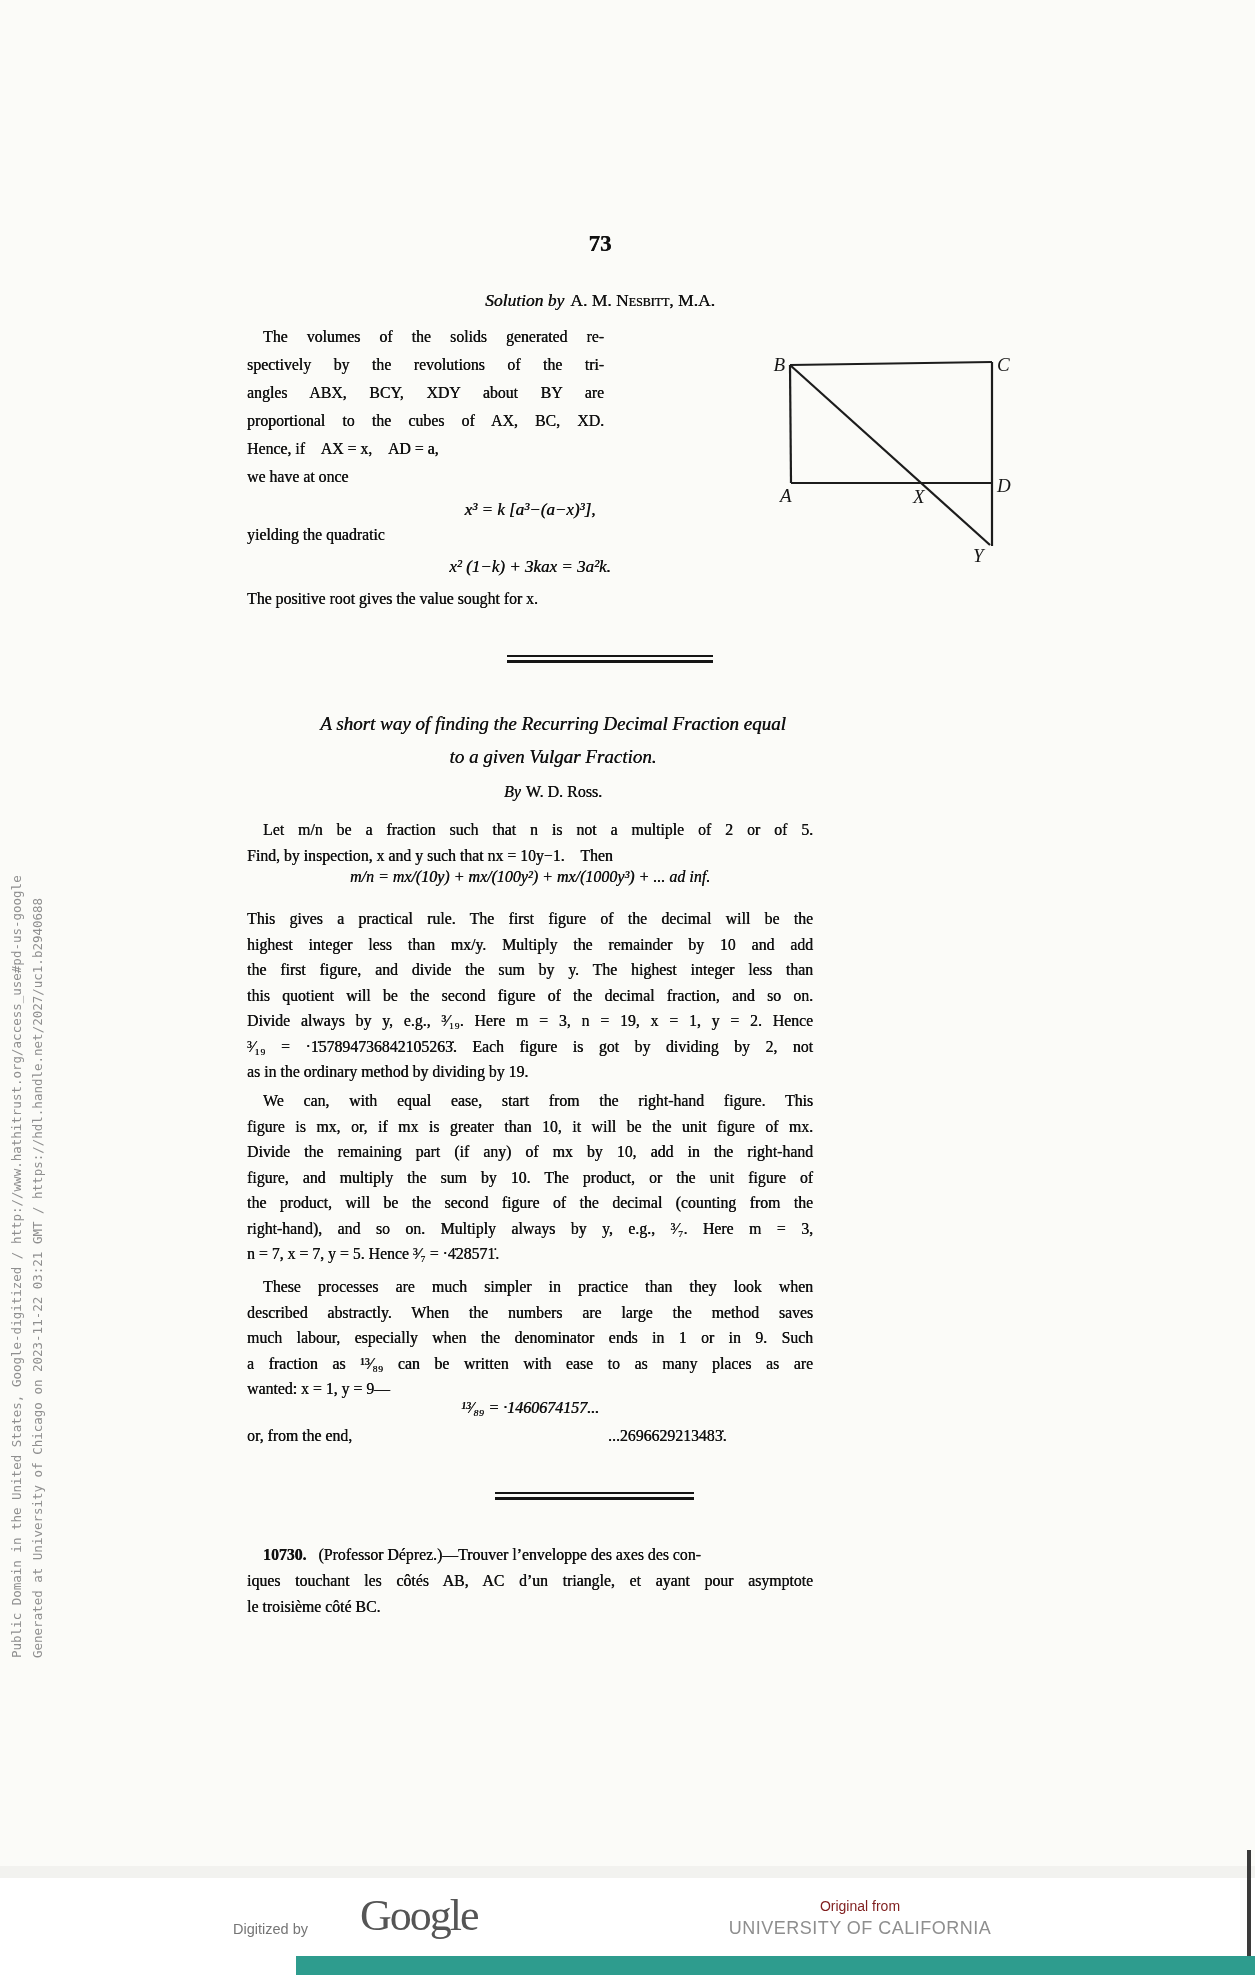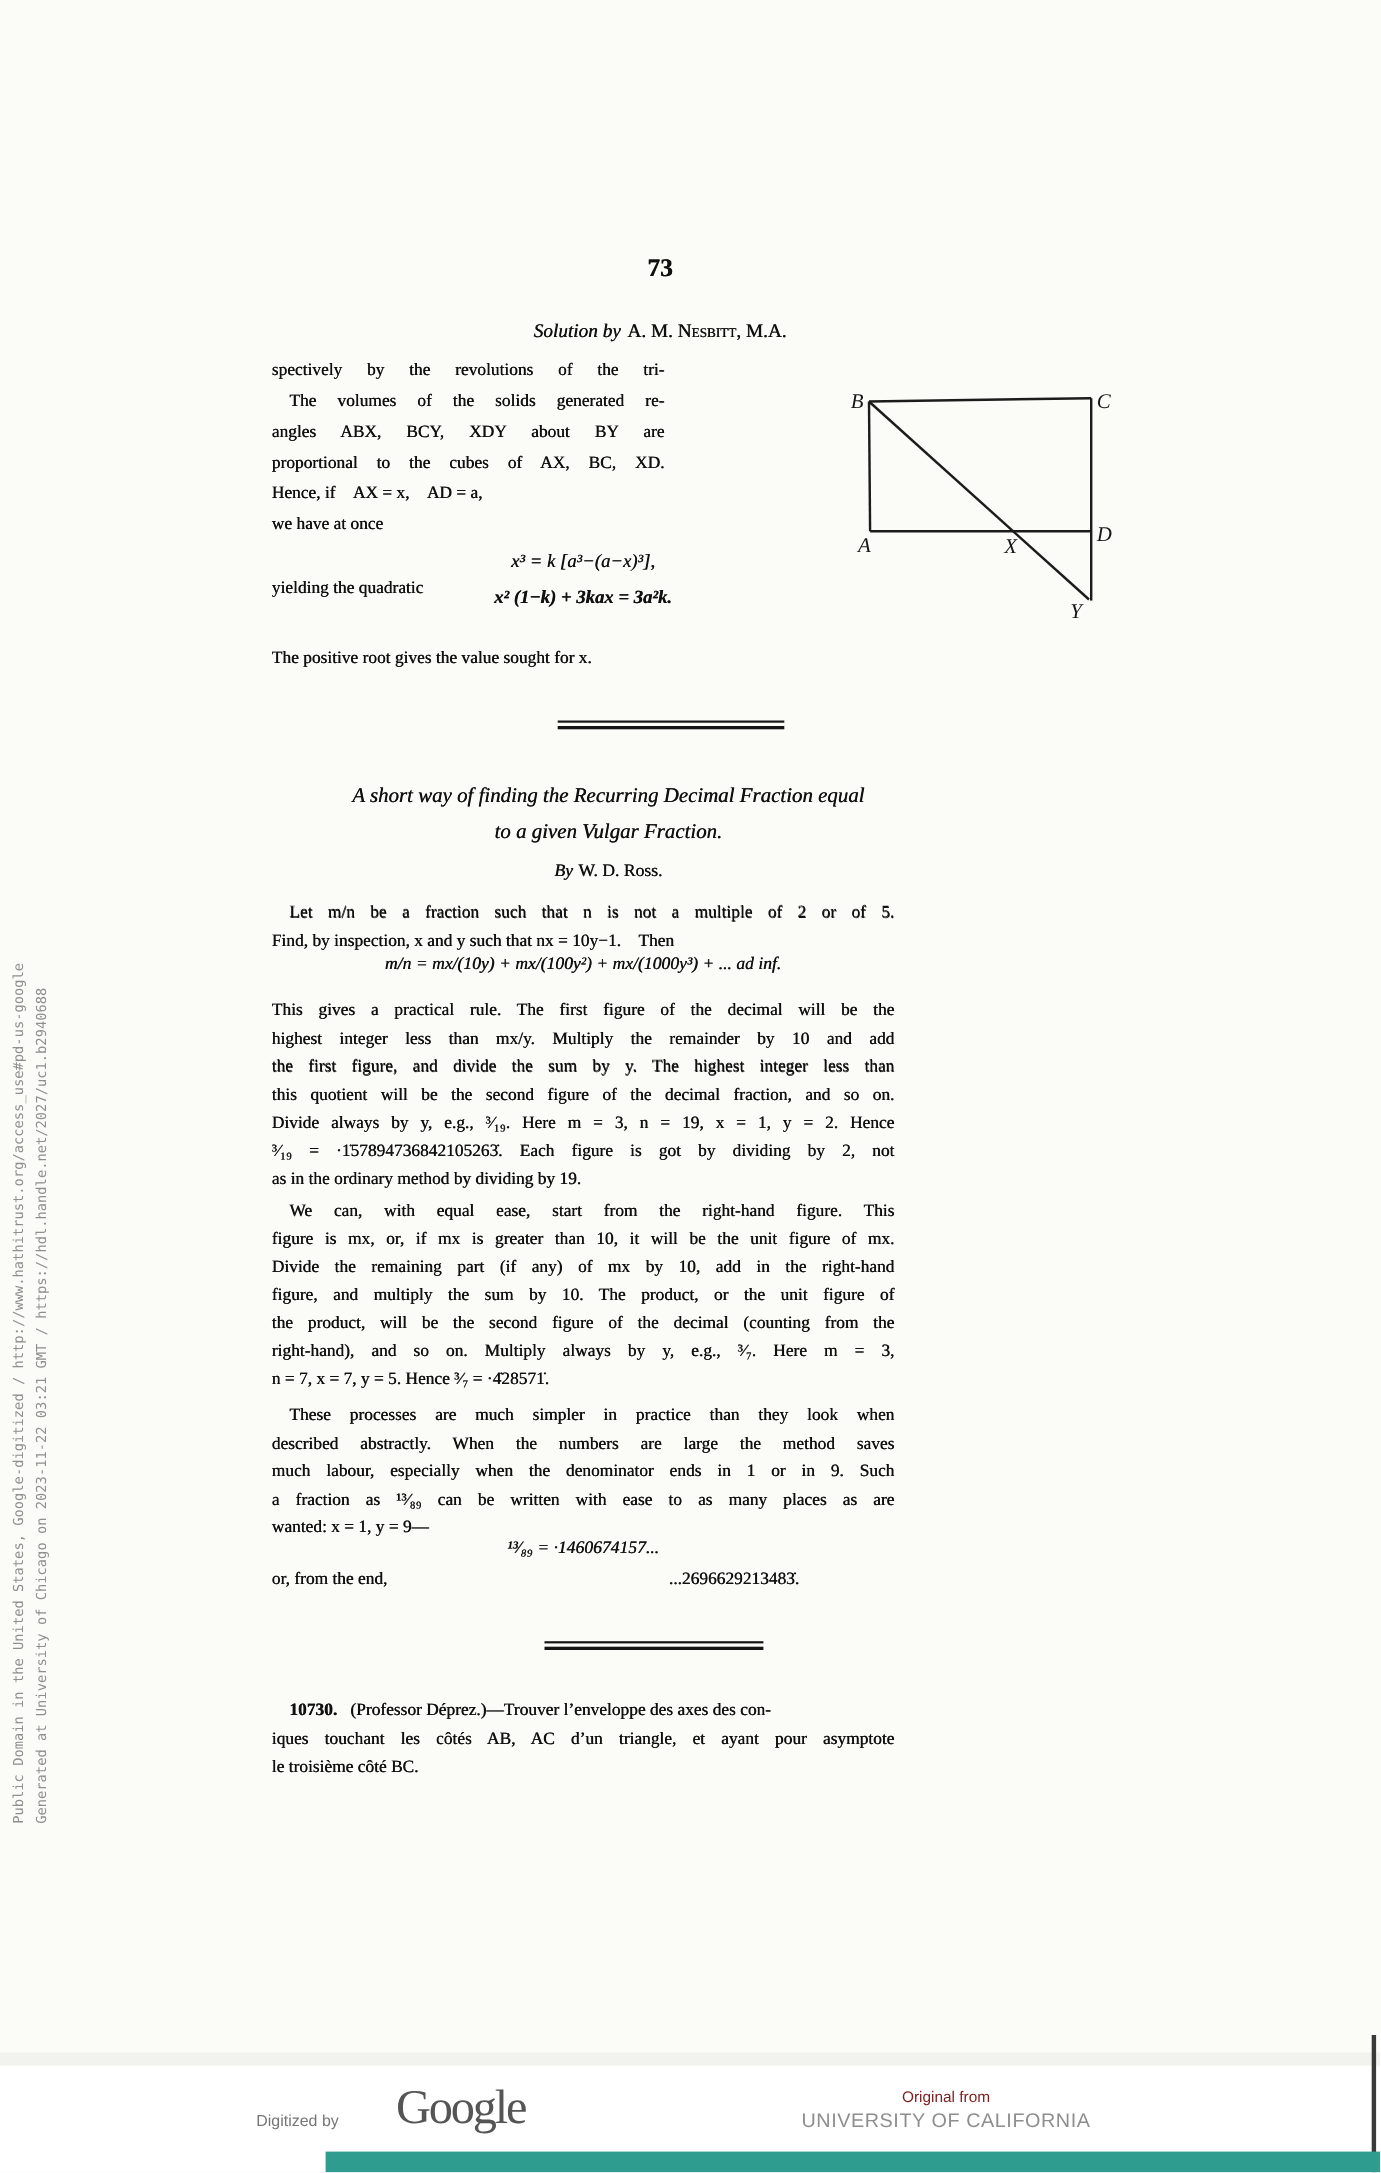--- a/index.html
+++ b/index.html
@@ -23,21 +23,21 @@
 
   .sol-col { top:323px; left:247px; width:357px; font-size:15.8px; line-height:28px; }
   .p-col   { left:247px; width:566px; font-size:15.8px; line-height:25.5px; }
   .jline { text-align:justify; text-align-last:justify; white-space:nowrap; }
   .last  { text-align:left; text-align-last:left; }
   .indent { text-indent:16px; }
 
   .eq { left:247px; width:566px; text-align:center; font-style:italic; font-size:17px; }
   .eq1 { top:500px; }
   .interline { top:526px; left:247px; font-size:15.8px; }
-  .eq2 { top:533px;font-weight:bold; }
+  .eq2 { top:557px; }
   .closing { top:590px; left:247px; font-size:15.8px; }
 
   .figure { left:730px; top:340px; width:300px; height:230px; }
   .figure text { font-family:"Liberation Serif","DejaVu Serif",serif;
     font-style:italic; font-size:19px; fill:#161616; }
 
   .divider { border-top:2px solid #151515; border-bottom:3px solid #151515; height:3px; }
   .divider1 { top:655px; left:507px; width:206px; }
   .divider2 { top:1492px; left:495px; width:199px; }
 
@@ -85,22 +85,22 @@
 <div class="page">
   <div class="abs scan-bg"></div>
 
   <div class="abs page-number ink">73</div>
 
   <div class="abs sol-byline ink">
     <span class="pre">Solution by</span><span class="sc">A. M. Nesbitt, M.A.</span>
   </div>
 
   <div class="abs sol-col ink">
+    <div class="jline indent">The volumes of the solids generated re-</div>
     <div class="jline">spectively by the revolutions of the tri-</div>
-    <div class="jline indent">The volumes of the solids generated re-</div>
     <div class="jline">angles ABX, BCY, XDY about BY are</div>
     <div class="jline">proportional to the cubes of AX, BC, XD.</div>
     <div class="jline last">Hence, if AX = x, AD = a,</div>
     <div class="jline last">we have at once</div>
   </div>
 
   <div class="abs eq eq1 ink">x³ = k [a³−(a−x)³],</div>
   <div class="abs interline ink">yielding the quadratic</div>
   <div class="abs eq eq2 ink">x² (1−k) + 3kax = 3a²k.</div>
   <div class="abs closing ink">The positive root gives the value sought for x.</div>

